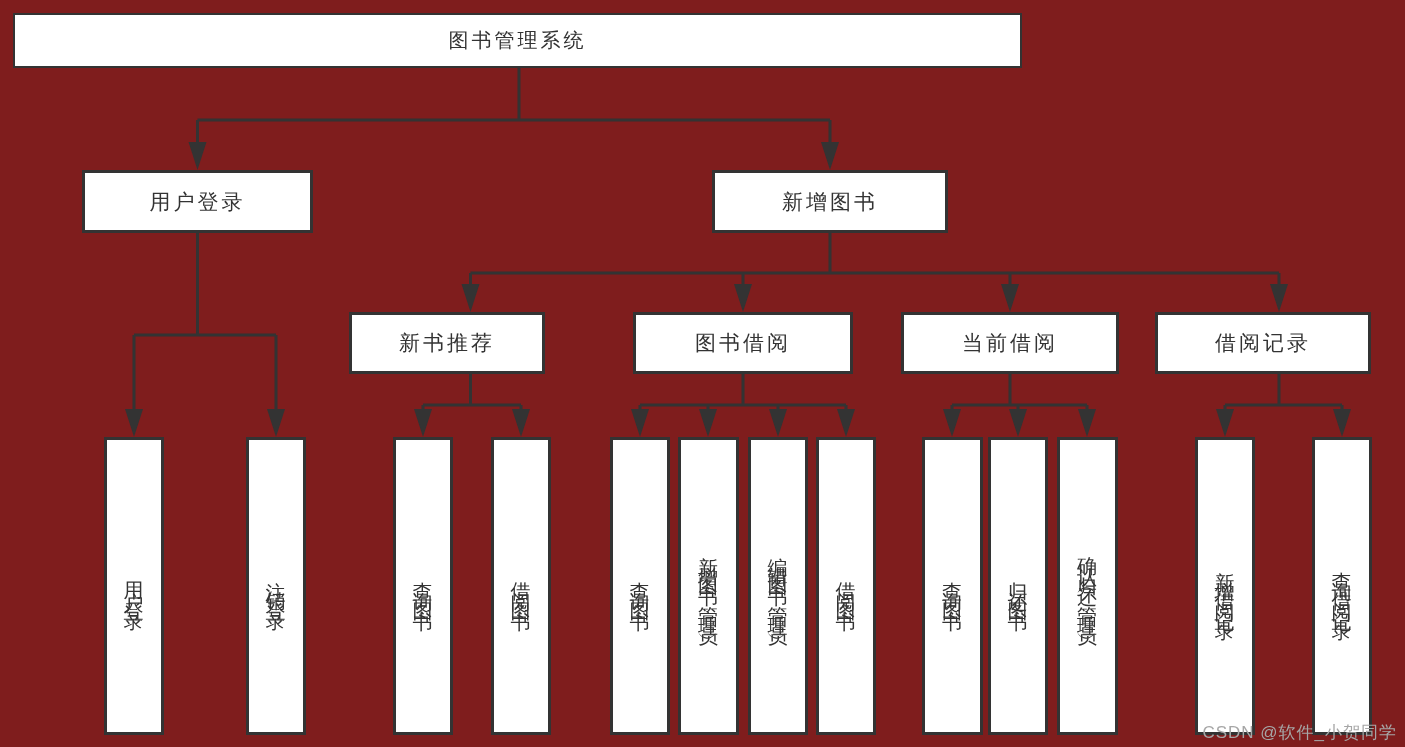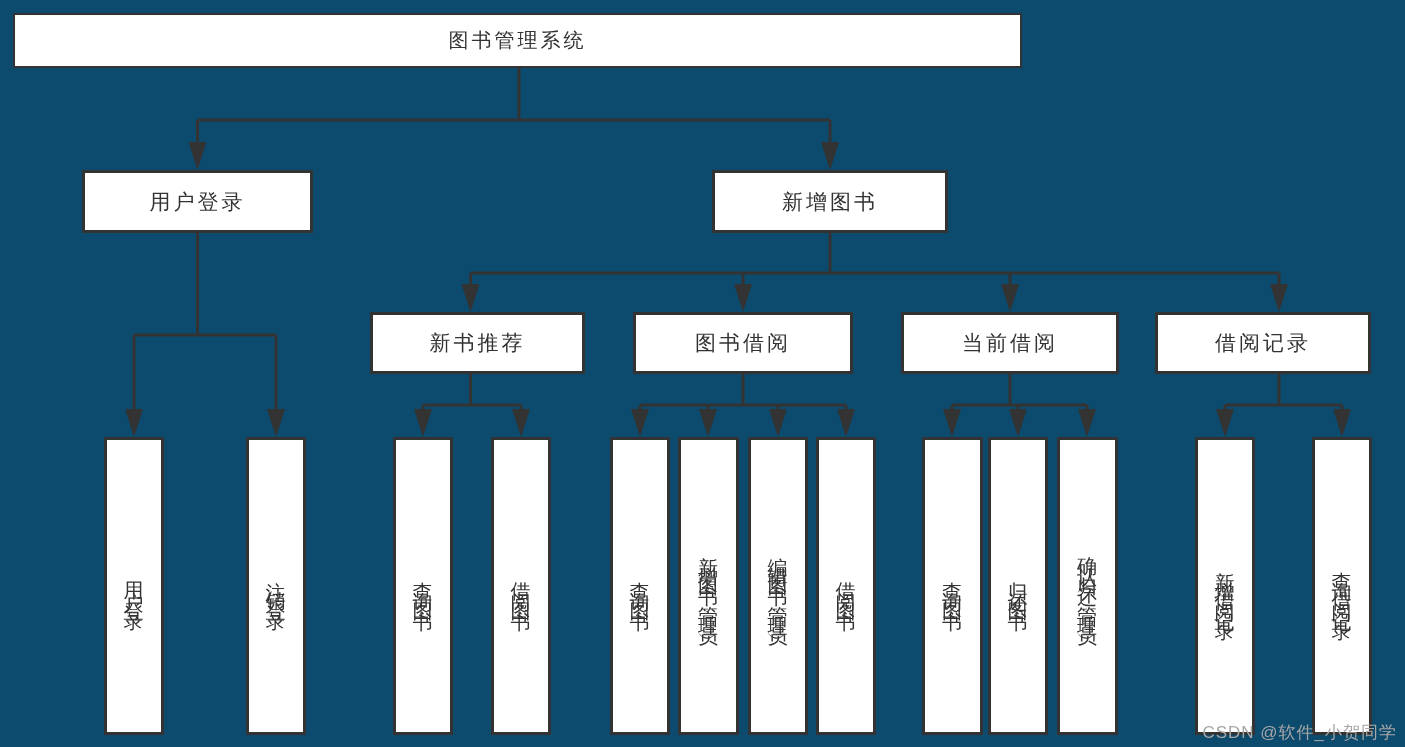--- a/index.html
+++ b/index.html
@@ -1,17 +1,17 @@
 <!DOCTYPE html>
 <html><head>
 <meta charset="utf-8">
 <style>
   html,body{margin:0;padding:0;background:#ffffff;}
   .canvas{
-    position:relative;width:1405px;height:747px;background:#0c4a6e;overflow:hidden;
+    position:relative;width:1405px;height:747px;background:#7f1d1d;overflow:hidden;
     font-family:"Liberation Sans","DejaVu Sans",sans-serif;
   }
   .connectors{position:absolute;left:0;top:0;width:1405px;height:747px;}
   .box{
     position:absolute;box-sizing:border-box;background:#ffffff;border:3px solid #333333;
     display:flex;align-items:center;justify-content:center;
     color:#333333;font-size:21px;letter-spacing:3px;white-space:nowrap;
   }
   .box.root{border-width:2px;font-size:20px;}
   .box.v span{
@@ -77,21 +77,21 @@
     <span>图书管理系统</span>
   </div>
 
   <div class="box" style="left:82px;top:170px;width:231px;height:63px">
     <span>用户登录</span>
   </div>
   <div class="box" style="left:712px;top:170px;width:236px;height:63px">
     <span>新增图书</span>
   </div>
 
-  <div class="box" style="left:370px;top:312px;width:215px;height:62px">
+  <div class="box" style="left:349px;top:312px;width:196px;height:62px">
     <span>新书推荐</span>
   </div>
   <div class="box" style="left:633px;top:312px;width:220px;height:62px">
     <span>图书借阅</span>
   </div>
   <div class="box" style="left:901px;top:312px;width:218px;height:62px">
     <span>当前借阅</span>
   </div>
   <div class="box" style="left:1155px;top:312px;width:216px;height:62px">
     <span>借阅记录</span>

